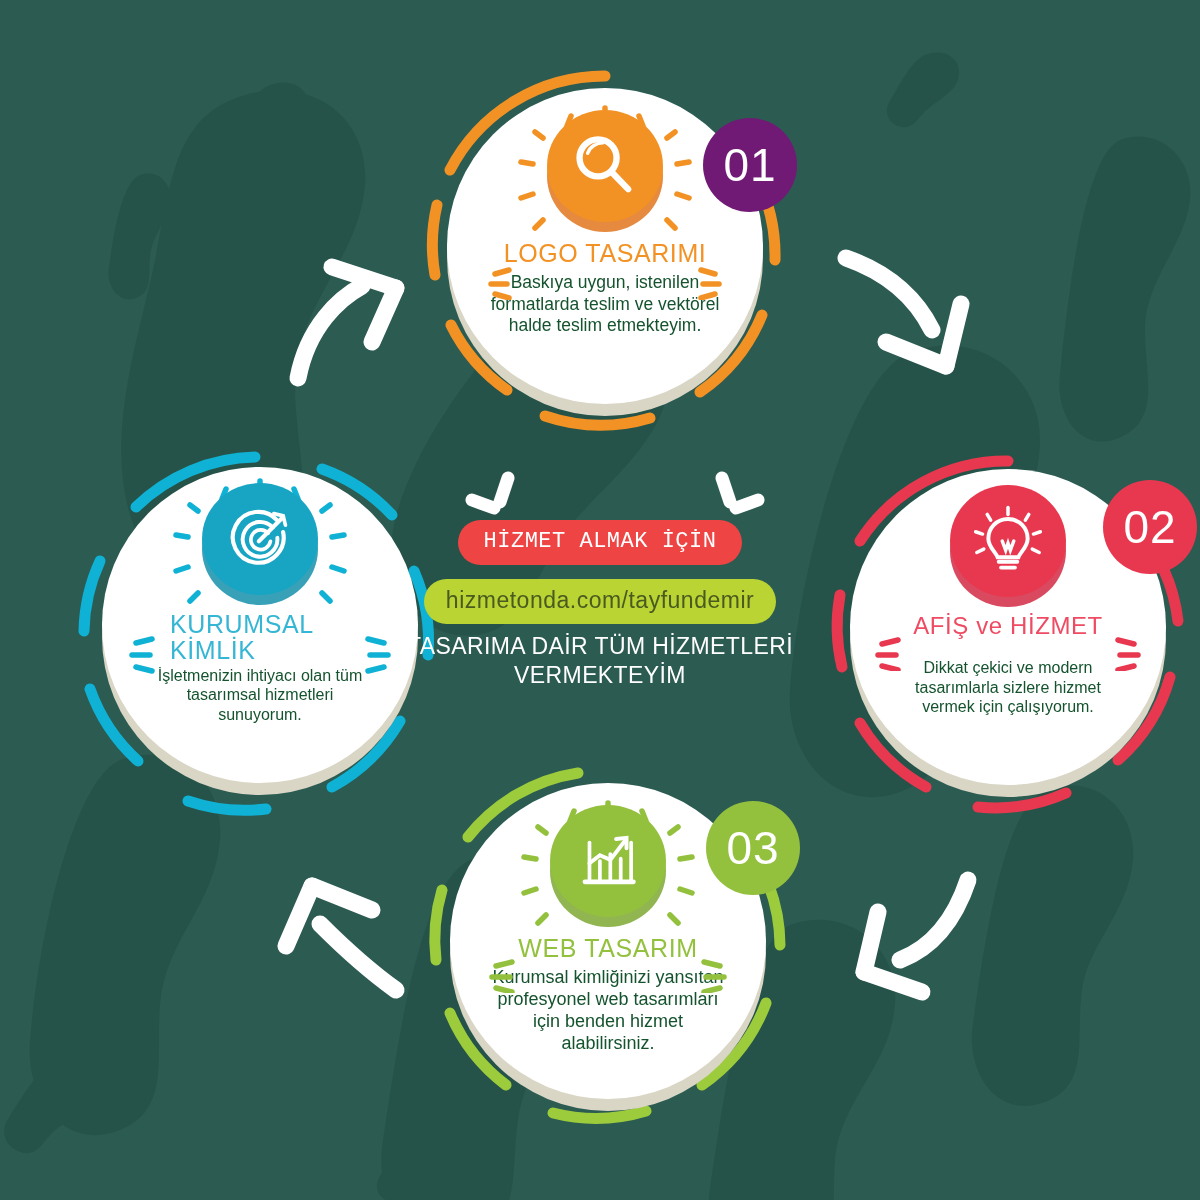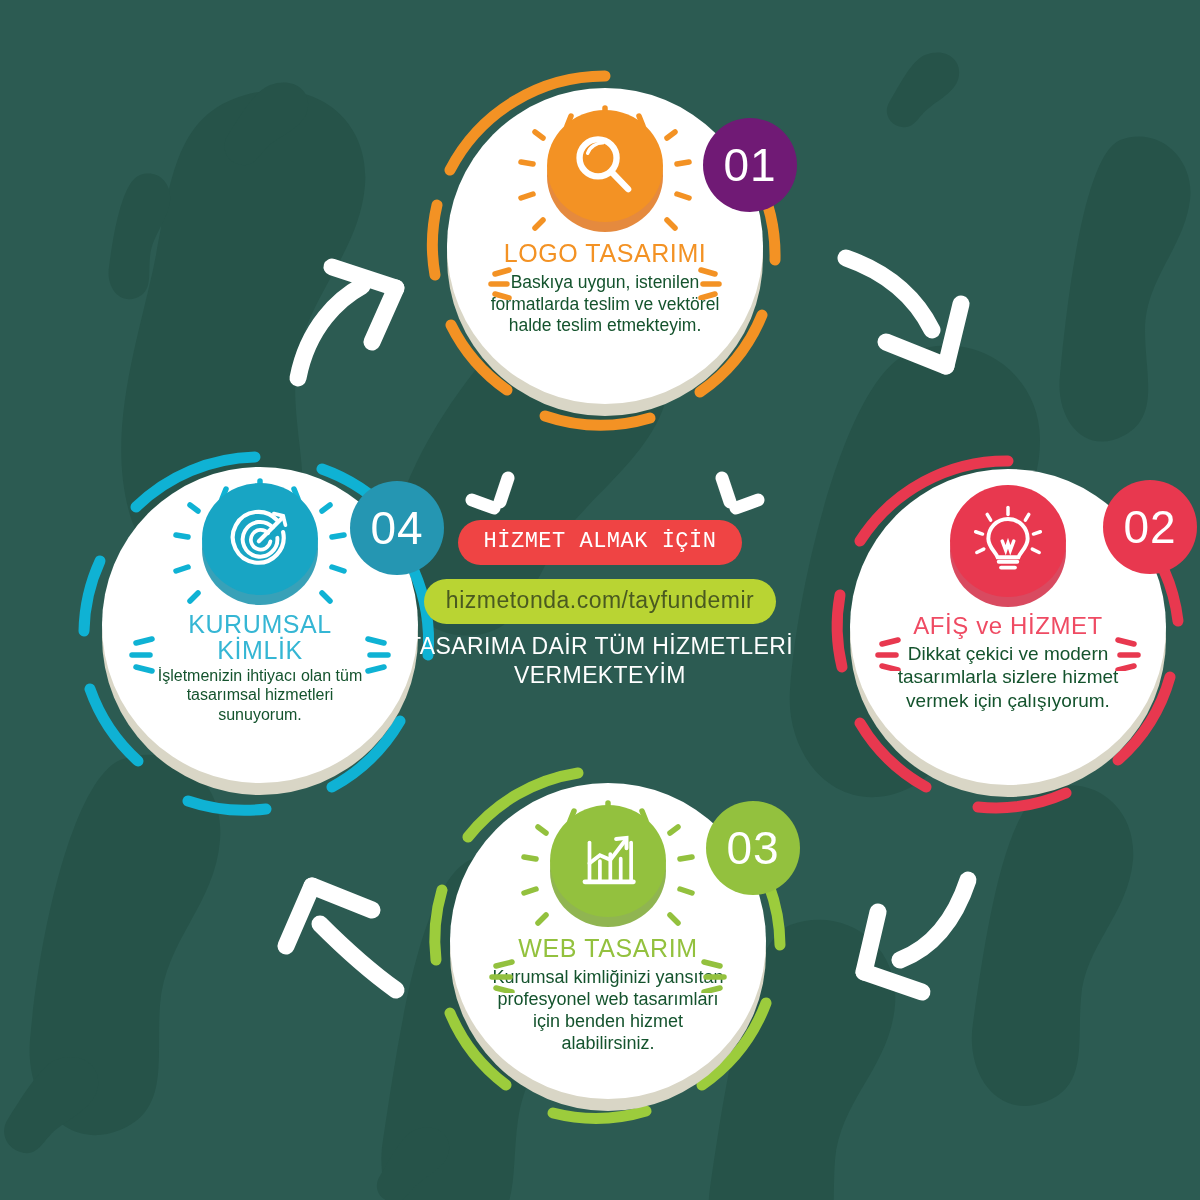--- a/index.html
+++ b/index.html
@@ -27,21 +27,21 @@
   .icon-shadow{
     position:absolute;left:4px;top:14px;width:116px;height:112px;border-radius:50%;
     opacity:.85;
   }
   .icon-top{
     position:absolute;left:4px;top:4px;width:116px;height:112px;border-radius:50%;
     display:flex;align-items:center;justify-content:center;
   }
   .icon-top svg{width:74px;height:74px;}
   .ictitle{
-    margin-top:10px;font-size:25px;letter-spacing:.6px;text-align:center;line-height:1.05;
+    margin-top:10px;font-size:25px;letter-spacing:.6px;line-height:1.05;
     font-weight:400;
   }
   .icdesc{
     margin-top:6px;font-size:17.5px;line-height:1.22;text-align:center;color:#14532d;
     width:236px;
   }
   .badge{
     position:absolute;width:94px;height:94px;border-radius:50%;
     display:flex;align-items:center;justify-content:center;
     color:#ffffff;font-size:46px;letter-spacing:1px;font-weight:400;
@@ -54,21 +54,21 @@
   #card3{left:418px;top:755px;}
   #card3 .badge{left:288px;top:46px;}
   #card4{left:70px;top:443px;}
   #card4 .badge{left:280px;top:38px;}
 
   #card2 .disc,#card4 .disc{top:24px;}
   #card2 .shadowdisc,#card4 .shadowdisc{top:36px;}
   #card2 .iconwrap,#card4 .iconwrap{margin-top:12px;}
   #card2 .ictitle,#card4 .ictitle{margin-top:8px;font-size:24px;}
   #card4 .ictitle{font-size:25px;}
-  #card2 .icdesc,#card4 .icdesc{font-size:19px;width:230px;margin-top:4px;}
+  #card2 .icdesc,#card4 .icdesc{font-size:16px;width:230px;margin-top:20px;}
   #card4 .icdesc{font-size:16px;margin-top:2px;}
   #card3 .icdesc{font-size:18px;}
 
   
   #center{position:absolute;left:400px;top:520px;width:400px;text-align:center;}
   .pill{
     display:inline-block;border-radius:26px;padding:9px 26px 11px;
     font-size:22px;letter-spacing:.5px;color:#ffffff;
   }
   #cta-pill{background:#ef4444;font-family:Liberation Mono, monospace;}
@@ -362,23 +362,20 @@
             <line x1="16" y1="20" x2="34" y2="20"></line>
             <line x1="20" y1="32" x2="36" y2="36"></line>
           <line x1="268" y1="8" x2="252" y2="4"></line>
             <line x1="272" y1="20" x2="254" y2="20"></line>
             <line x1="268" y1="32" x2="252" y2="36"></line>
         </g>
       </svg>
       <div class="ictitle" style="color:#35b6d4;width:180px;">KURUMSAL KİMLİK</div>
       <div class="icdesc">İşletmenizin ihtiyacı olan tüm tasarımsal hizmetleri sunuyorum.</div>
     </div>
-    <div class="badge" style="background:#2596b2;">
-      <span>04</span>
-    </div>
   </div>
 
   <svg class="dashpair" style="left:460px;top:468px;" width="70" height="60" viewBox="0 0 70 60">
     <g stroke="#ffffff" stroke-width="13" stroke-linecap="round">
       <line x1="12" y1="32" x2="34" y2="40"></line>
       <line x1="48" y1="10" x2="40" y2="34"></line>
     </g>
   </svg>
   <svg class="dashpair" style="left:700px;top:468px;" width="70" height="60" viewBox="0 0 70 60">
     <g stroke="#ffffff" stroke-width="13" stroke-linecap="round">

